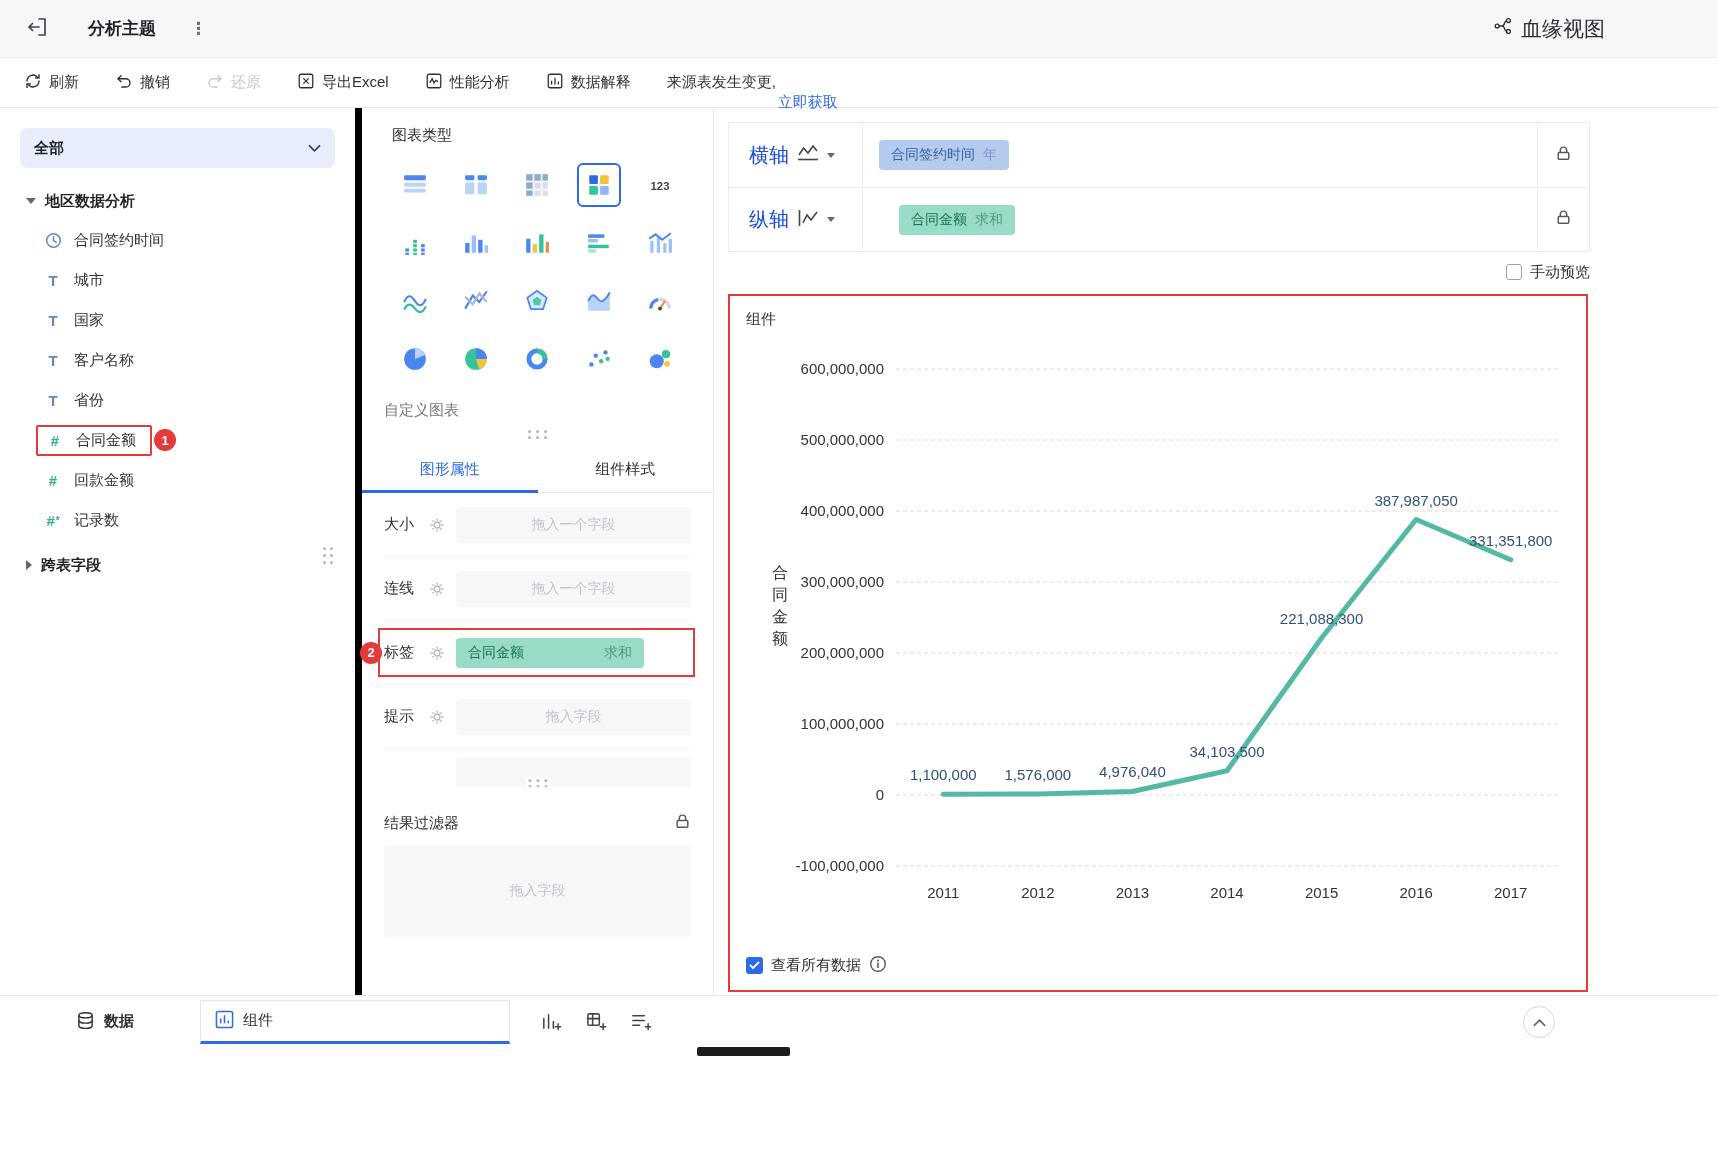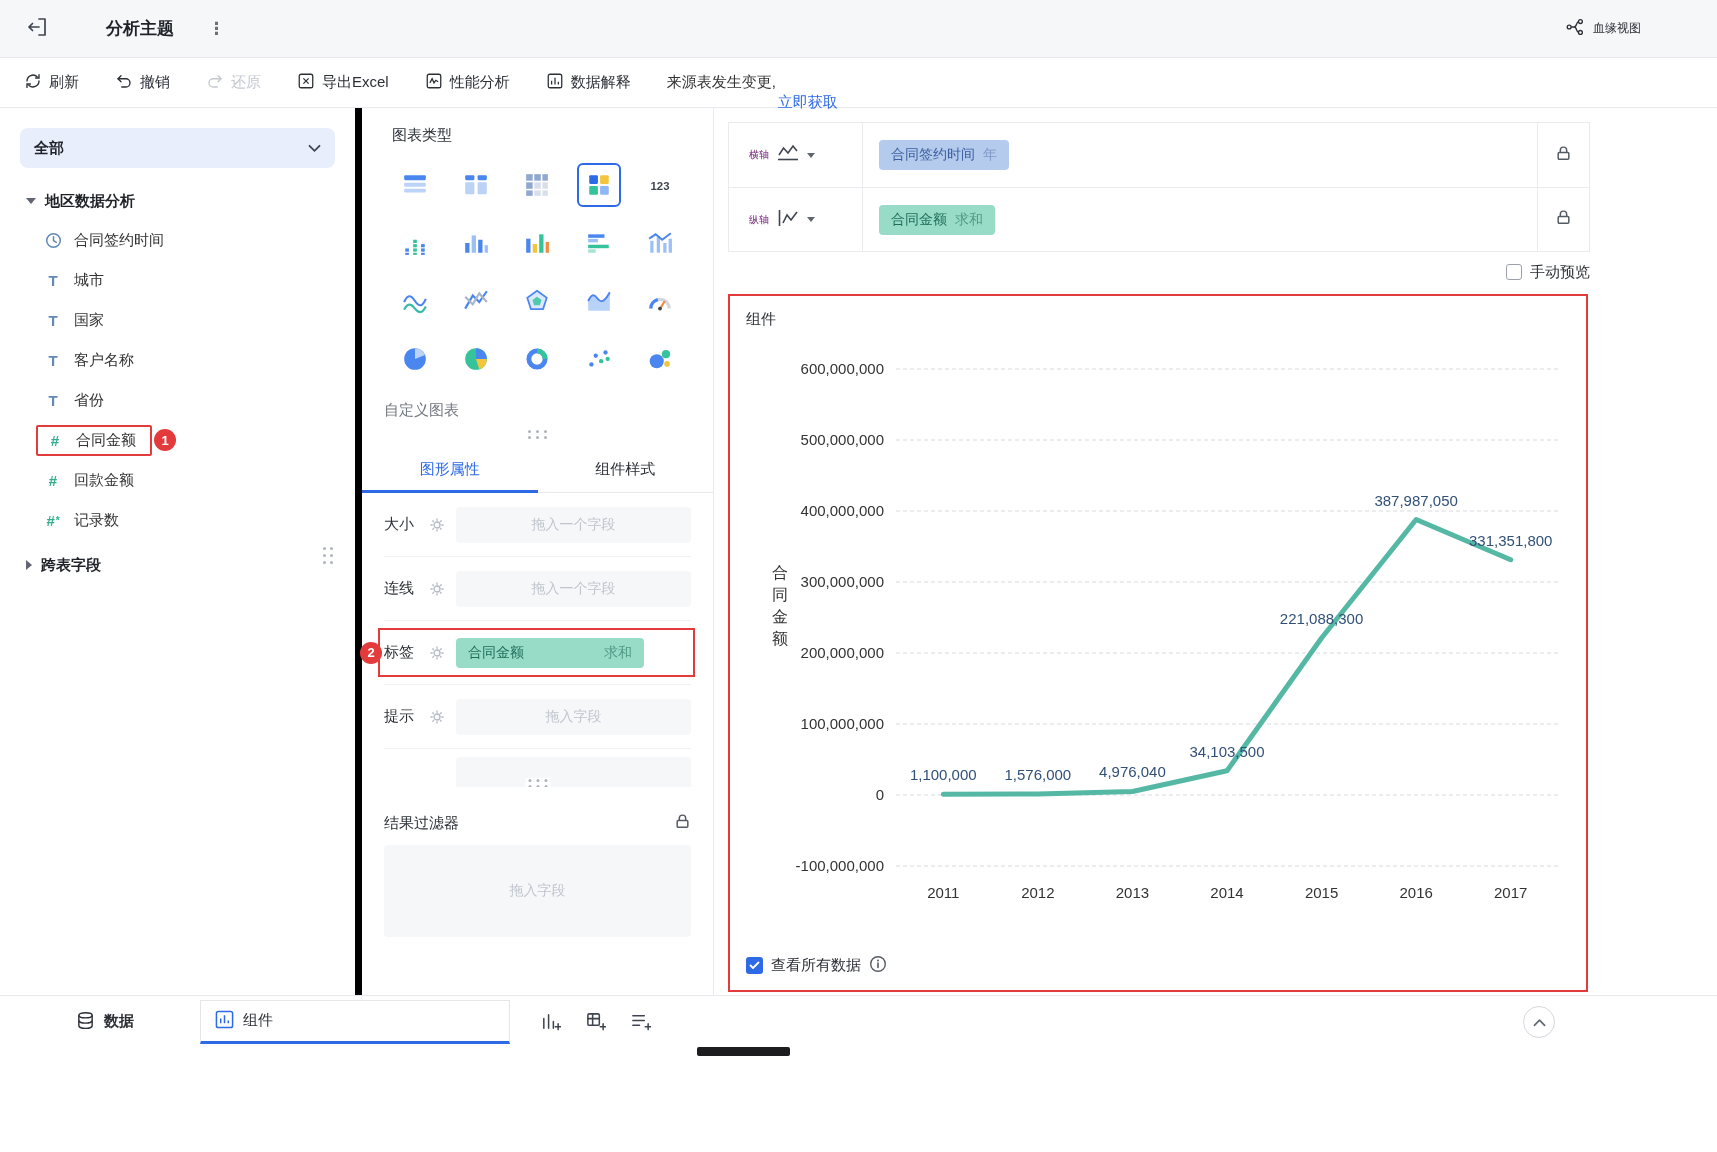--- a/index.html
+++ b/index.html
@@ -2,23 +2,23 @@
 <html><head>
 <meta charset="utf-8">
 <style>
   * { box-sizing: border-box; }
   body { margin:0; background:#fff; font-family:"Liberation Sans","DejaVu Sans",sans-serif; color:#333; }
   .app { width:1717px; height:1152px; position:relative; overflow:hidden; background:#fff; }
 
   
   .hdr { height:58px; background:#f6f7f9; border-bottom:1px solid #e7e9ee; display:flex; align-items:center; }
   .hdr .exit-btn { width:74px; display:flex; justify-content:center; align-items:center; cursor:pointer; }
-  .hdr-title { font-size:17px; font-weight:700; color:#1f2329; margin-left:32px; }
+  .hdr-title { font-size:17px; font-weight:700; color:#1f2329; margin-left:14px; }
   .kebab { margin-left:34px; color:#6a7079; font-size:17px; font-weight:700; cursor:pointer; }
-  .lineage { margin-left:auto; margin-right:76px; display:flex; gap:8px; align-items:center; font-size:12px; color:#2b2f36; cursor:pointer;justify-content:center; }
+  .lineage { margin-left:auto; margin-right:112px; display:flex; gap:8px; align-items:center; font-size:21px; color:#2b2f36; cursor:pointer;justify-content:center; }
 
   
   .tbar { height:50px; border-bottom:1px solid #e7e9ee; display:flex; align-items:center; padding-left:24px; gap:36px; background:#fff; }
   .tool { display:flex; align-items:center; gap:7px; font-size:15px; color:#2b2f36; cursor:pointer; white-space:nowrap; }
   .tool.disabled { color:#c3c8d1; cursor:default;justify-content:center; }
   .src-note { display:flex; align-items:center; font-size:15px; gap:2px; }
   .link { color:#2e6ae6; cursor:pointer;margin-top:40px; }
 
   
   .main { display:flex; height:887px; position:relative; }
@@ -83,23 +83,23 @@
   .cropped-row .zone { height:36px; }
   .cropped-handle { position:absolute; left:50%; transform:translateX(-50%); bottom:-2px; background:#fff; padding:1px 3px; }
   .filter-head { display:flex; align-items:center; justify-content:space-between; height:44px; margin-top:14px; }
   .filter-head .t { font-size:15px; color:#2b2f36; }
   .big-zone { height:92px; background:#f6f7f9; border-radius:4px; display:flex; align-items:center; justify-content:center; font-size:14px; color:#bfc4cd; }
 
   
   .right { flex:1; padding:14px 0 0 14px; }
   .axis-rows { width:862px; border:1px solid #e9ebef; }
   .axis-row { display:flex; align-items:center; height:64px; }
-  .axis-row + .axis-row { border-top:1px solid #e9ebef; }
+  .axis-row + .axis-row { border-top:1px solid #e9ebef;gap:20px; }
   .axis-label-cell { width:134px; padding-left:20px; display:flex; align-items:center; gap:7px; border-right:1px solid #e9ebef; height:100%; }
-  .axis-label-cell .nm { font-size:10px; color:#701a75; }
+  .axis-label-cell .nm { font-size:20px; color:#1d4ed8; }
   .axis-field-cell { flex:1; padding-left:16px; display:flex; align-items:center; }
   .axis-lock-cell { width:52px; border-left:1px solid #e9ebef; height:100%; display:flex; align-items:center; justify-content:center; cursor:pointer; }
   .preview-row { width:862px; height:40px; display:flex; align-items:center; justify-content:flex-end; gap:8px; font-size:15px; color:#2b2f36; }
   .cbx { width:16px; height:16px; border:1.5px solid #9aa1ab; border-radius:3px; background:#fff; flex:none; cursor:pointer; }
   .cbx-on { width:17px; height:17px; border-radius:3px; background:#2e6ae6; display:flex; align-items:center; justify-content:center; flex:none; cursor:pointer; }
 
   .chart-box { width:860px; height:698px; border:2px solid #e33b3b; margin-top:2px; padding:14px 12px 8px 16px; display:flex; flex-direction:column; }
   .chart-title { font-size:15px; color:#2b2f36; margin-bottom:2px; }
   .chart-svg-wrap { flex:1; }
   .chart-foot { display:flex; align-items:center; gap:8px; font-size:15px; color:#2b2f36; padding:4px 0 6px; }

